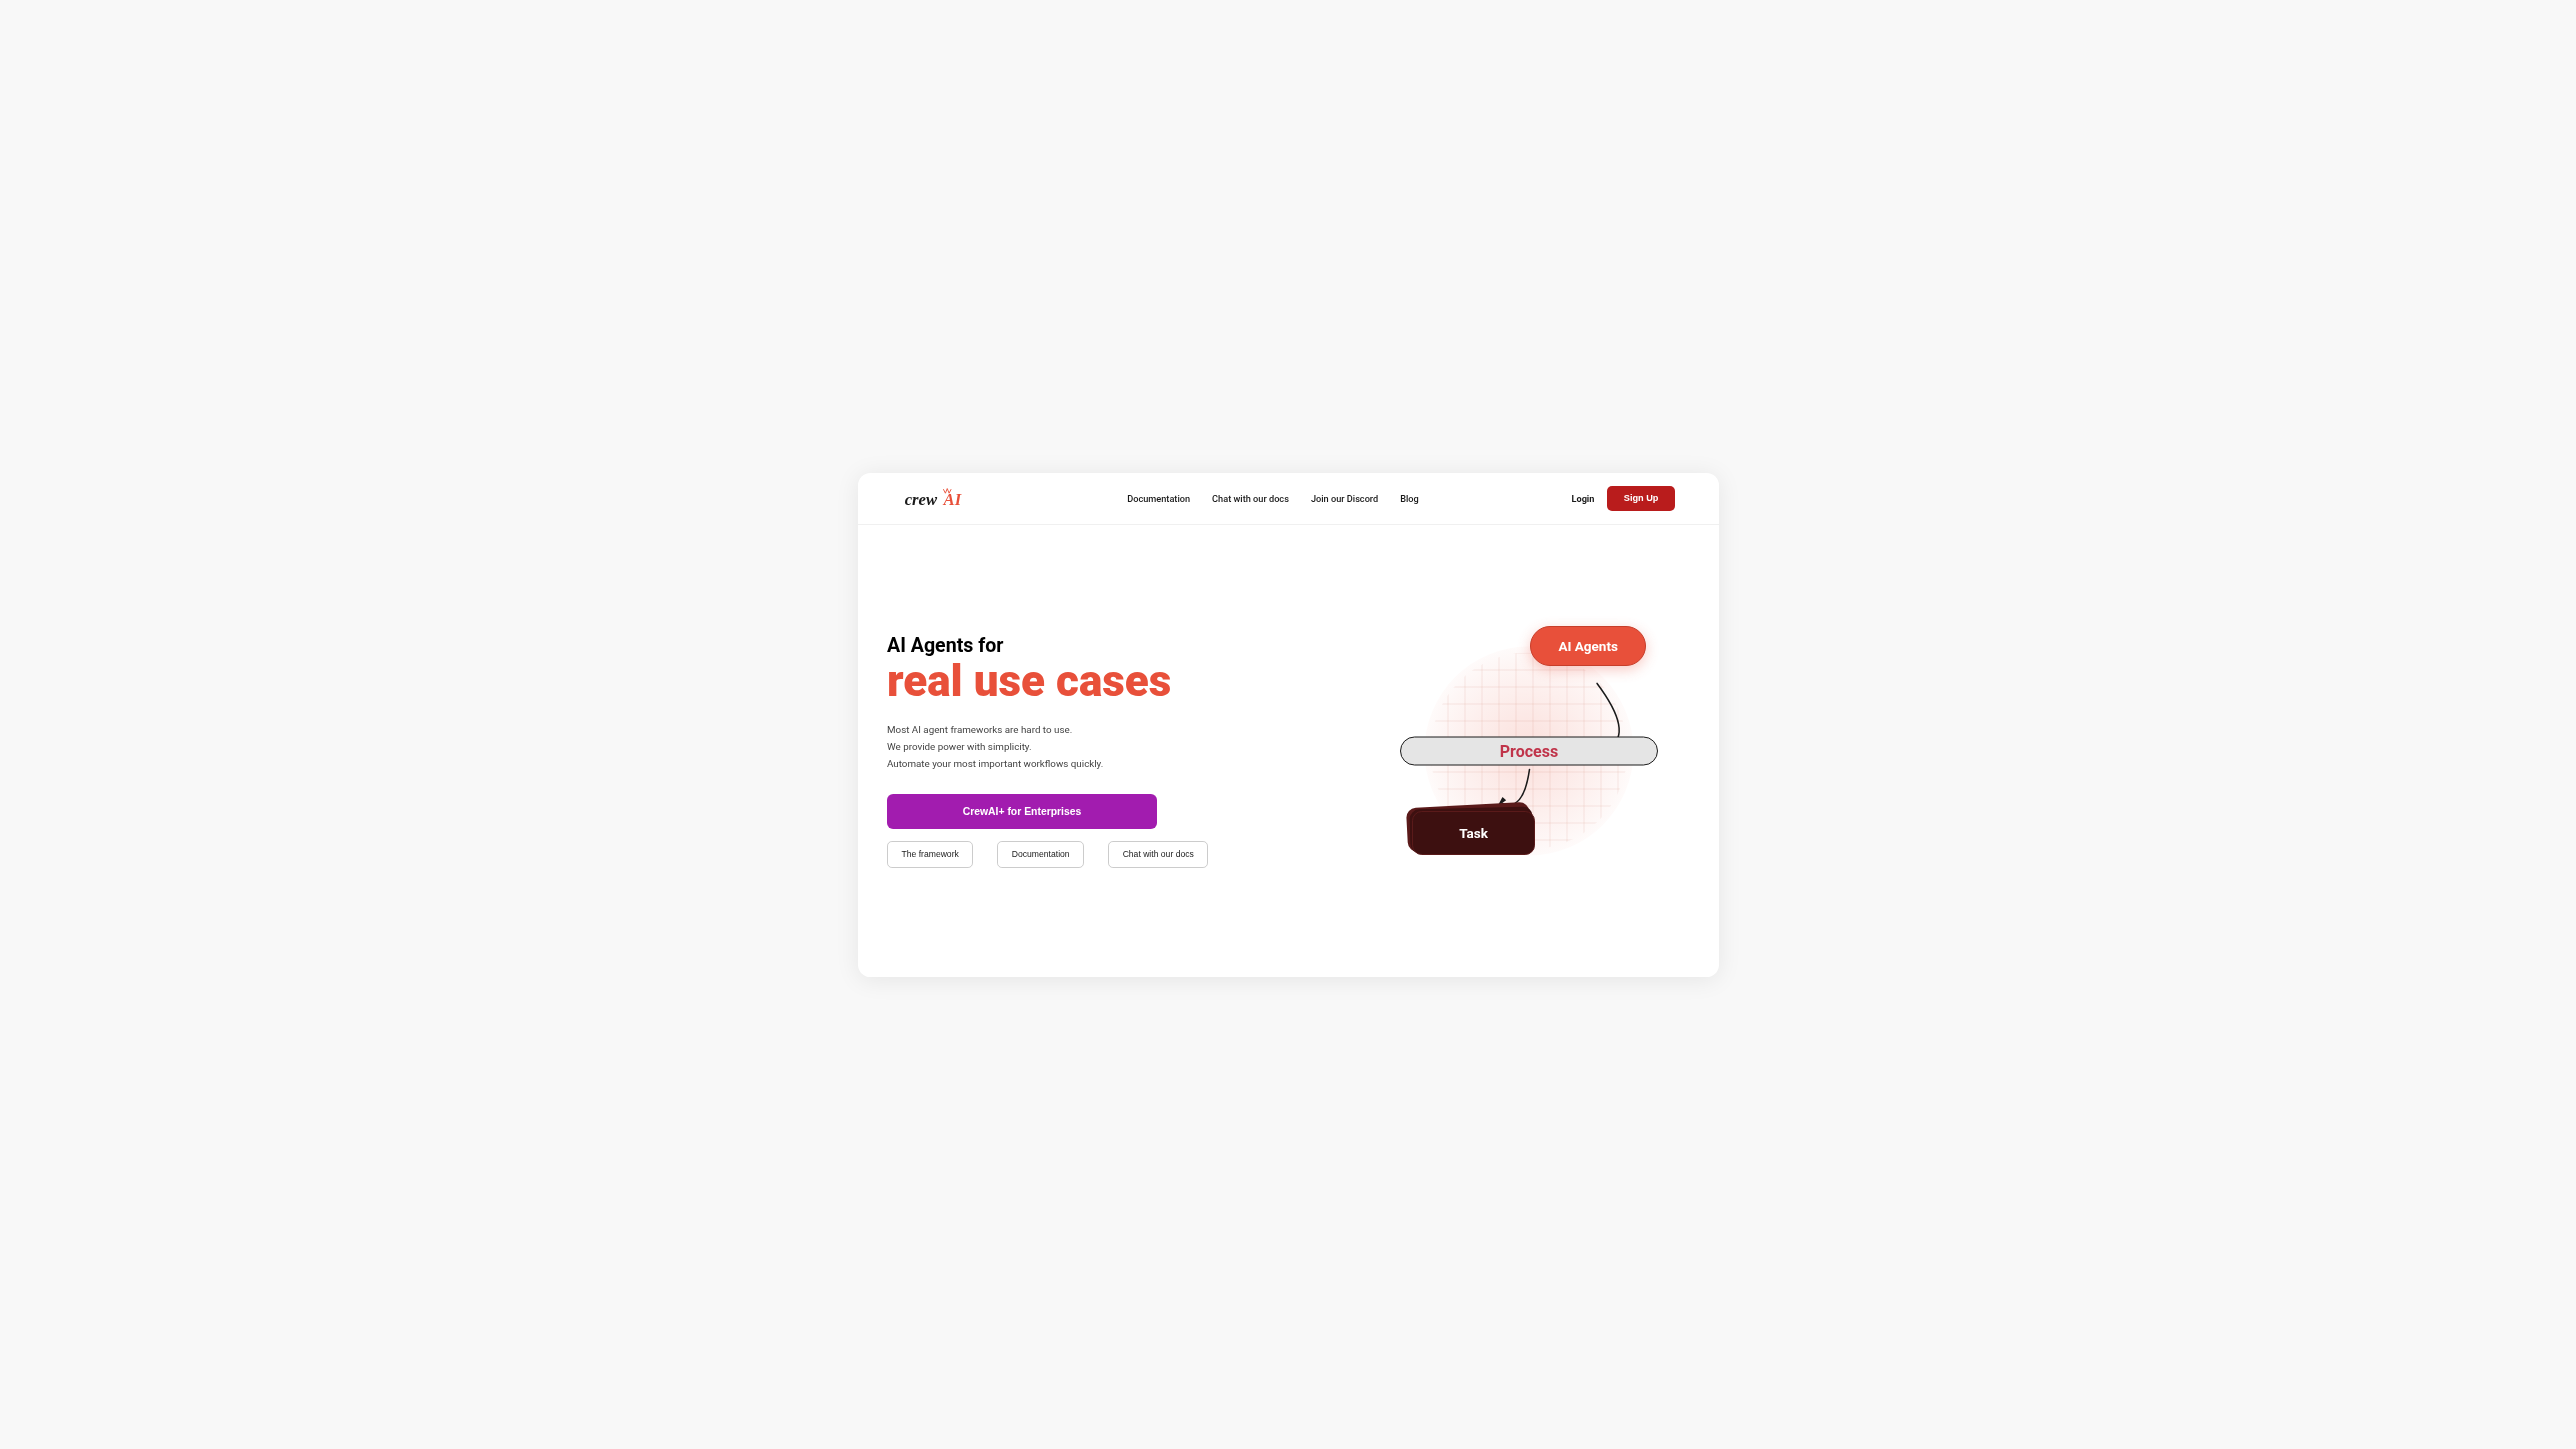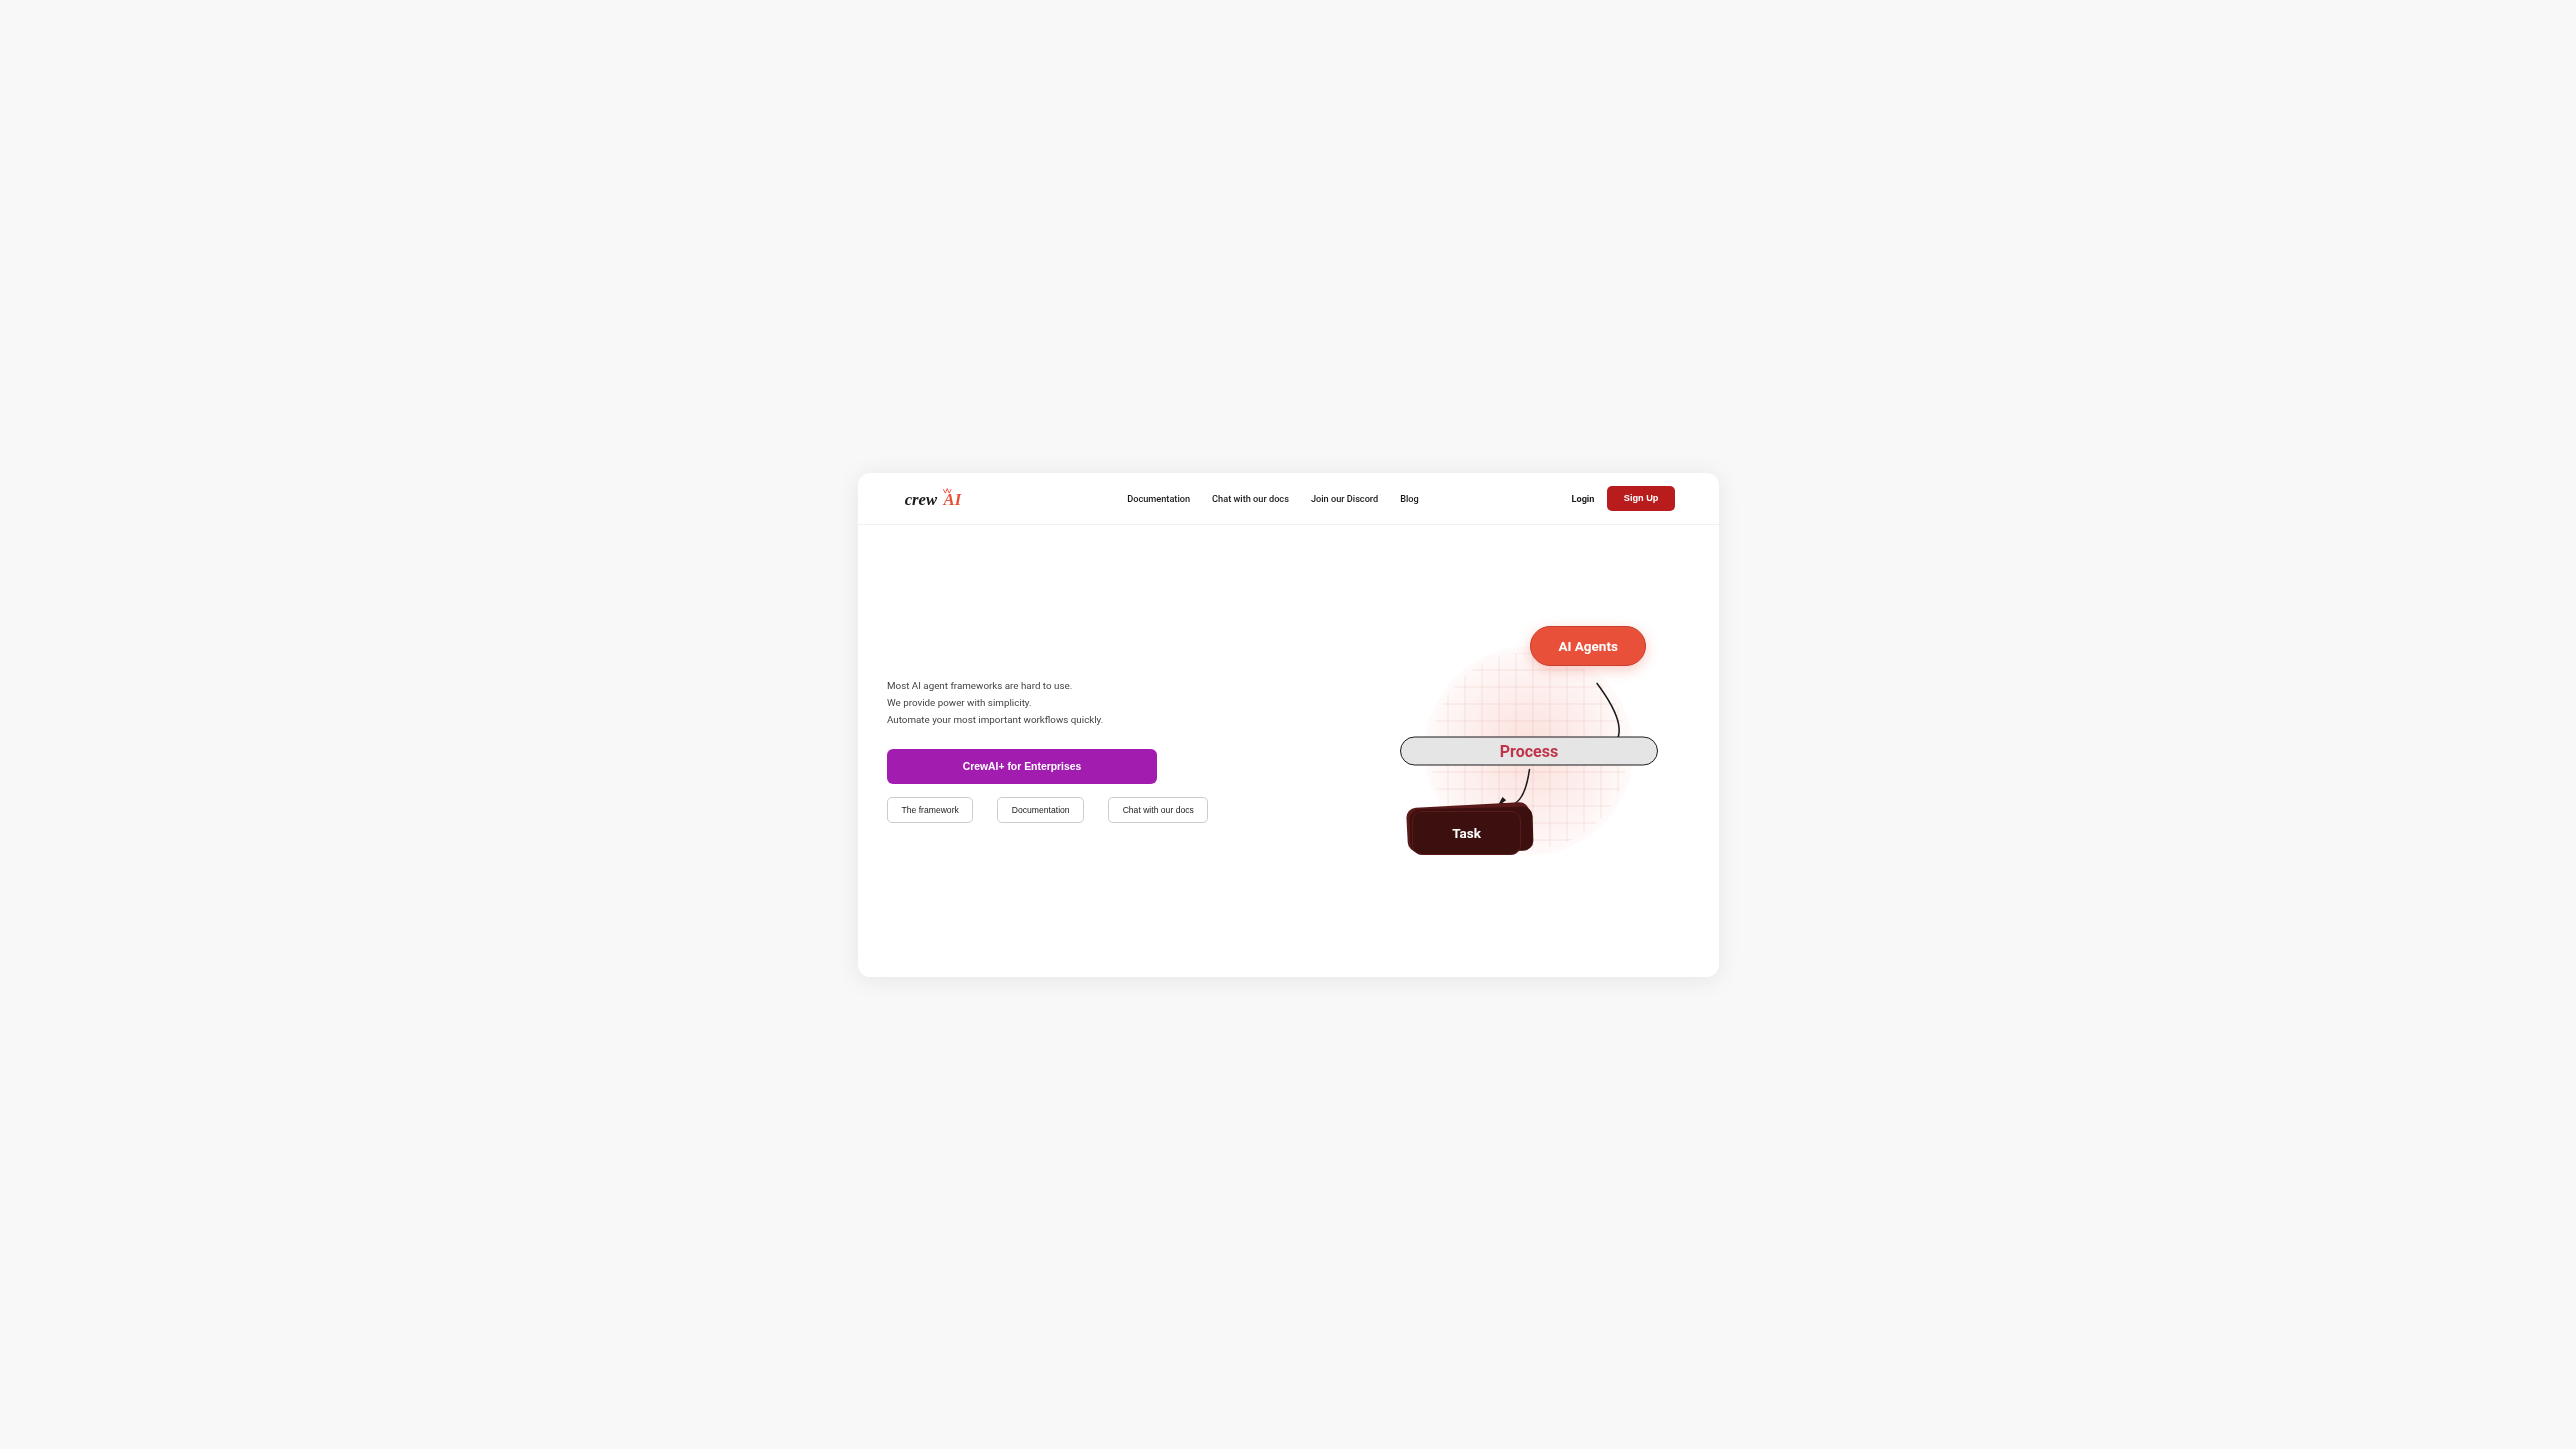--- a/index.html
+++ b/index.html
@@ -281,21 +281,21 @@
       height: 44px;
       background: #3d1010;
       border-radius: 9.8px;
       top: -3.1px;
       left: -2.5px;
       transform: rotate(-1.5deg);
     }
 
     .card-task-front {
       position: relative;
-      width: 109px;
+      width: 123px;
       height: 44px;
       background: #3d1010;
       color: white;
       font-size: 13.5px;
       font-weight: 700;
       border-radius: 9.8px;
       display: flex;
       align-items: center;
       justify-content: center;
       border: 1.2px solid #5a1a1a;
@@ -344,20 +344,24 @@
 
     <div class="nav-actions">
       <a href="#" class="login-link">Login</a>
       <button class="signup-btn">Sign Up</button>
     </div>
   </nav>
 
   <section class="hero">
 
     <div class="hero-content">
+      <h1>
+        <span style="display:block;">AI Agents for</span>
+        <span class="hero-title-red">real use cases</span>
+      </h1>
 
       <div class="hero-description">
         <p>Most AI agent frameworks are hard to use.</p>
         <p>We provide power with simplicity.</p>
         <p>Automate your most important workflows quickly.</p>
       </div>
 
 
       <button class="cta-primary">CrewAI+ for Enterprises</button>
 

